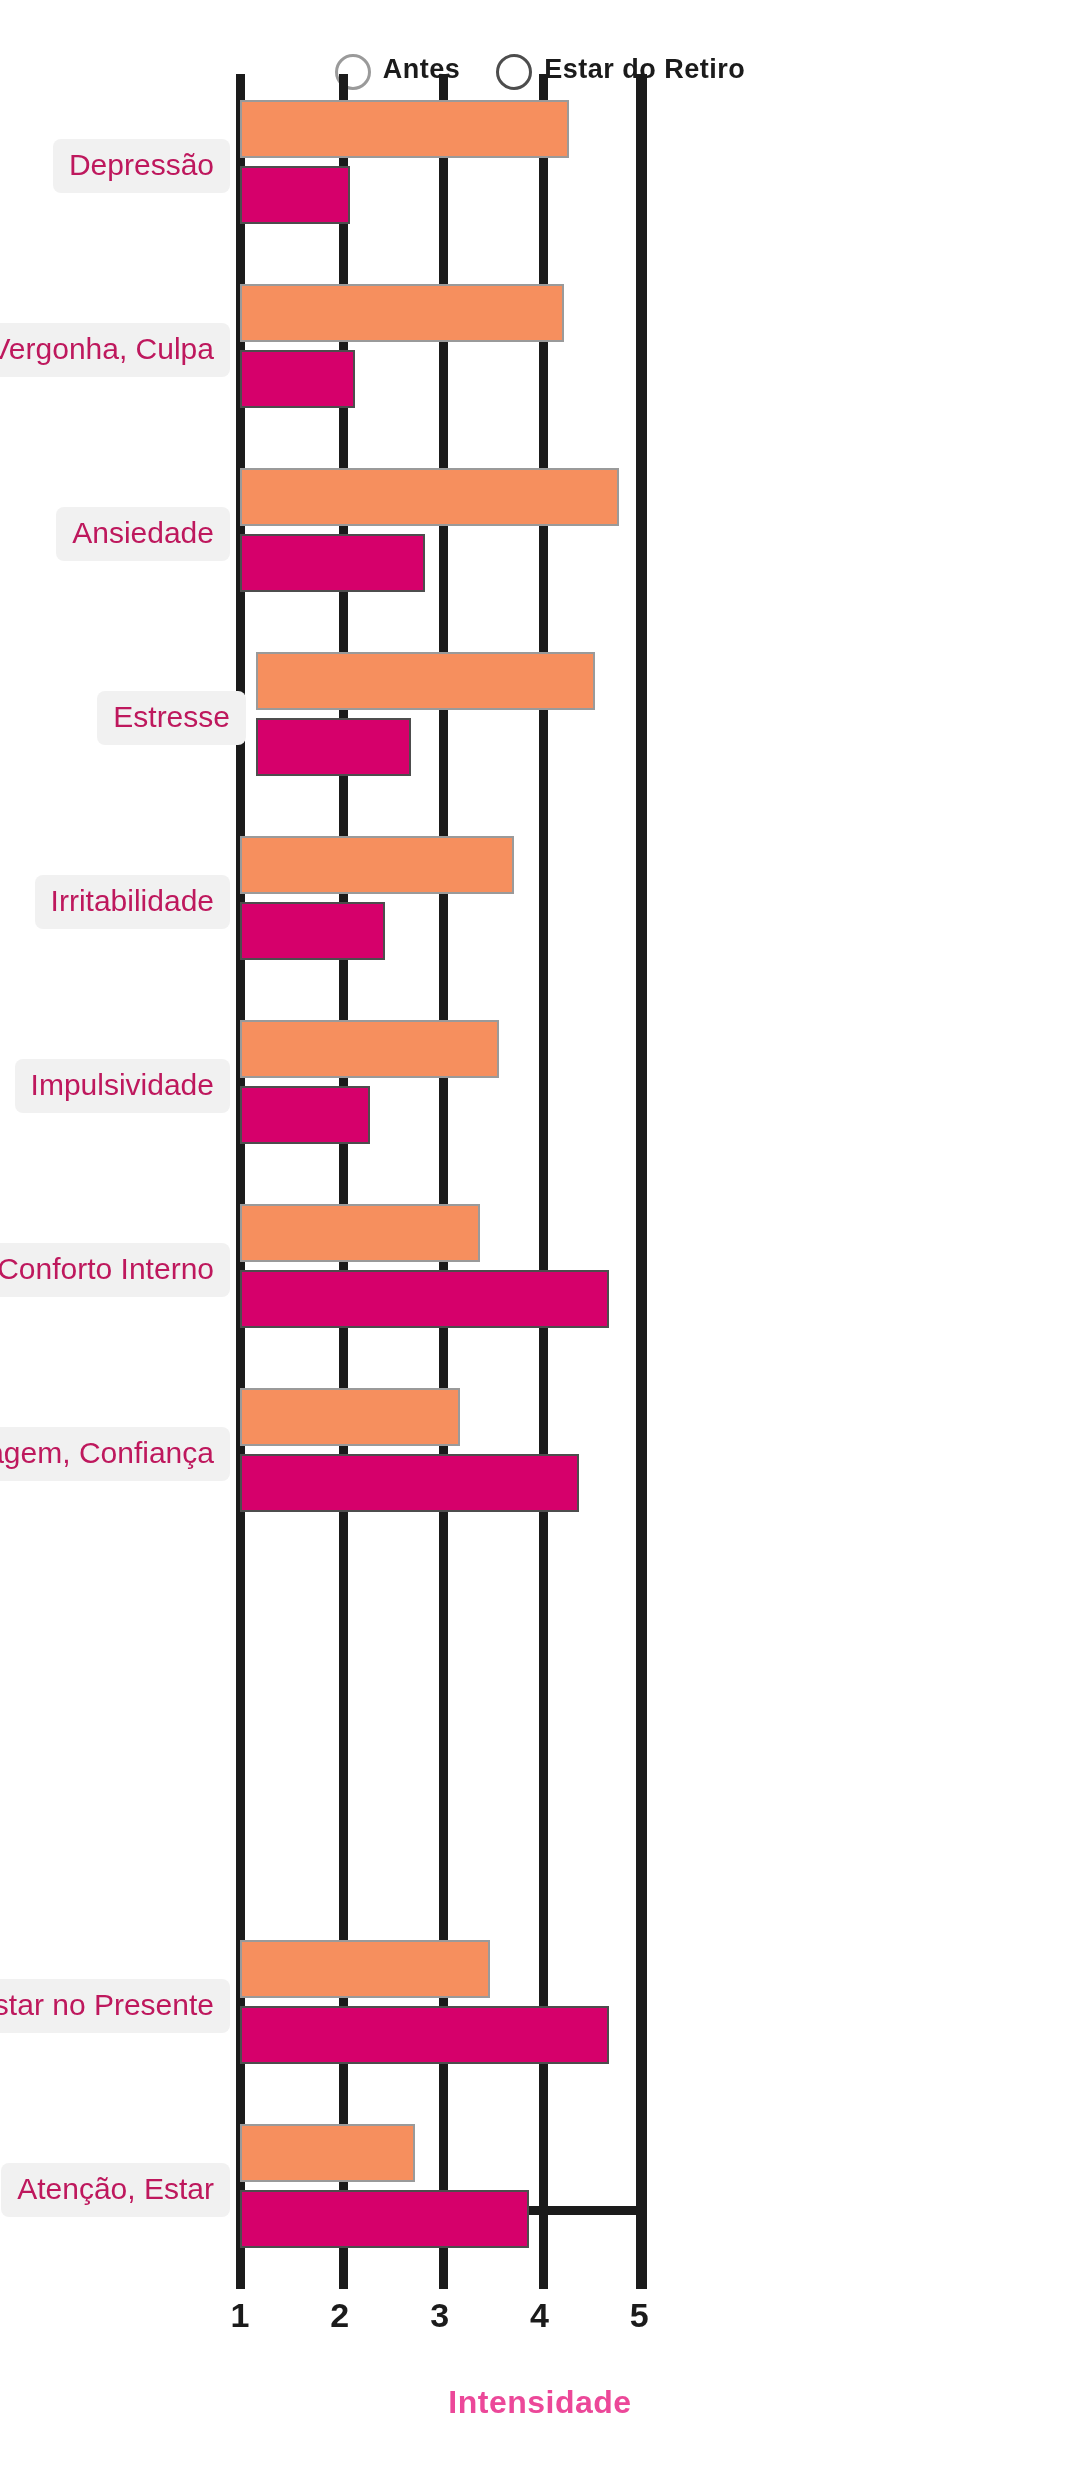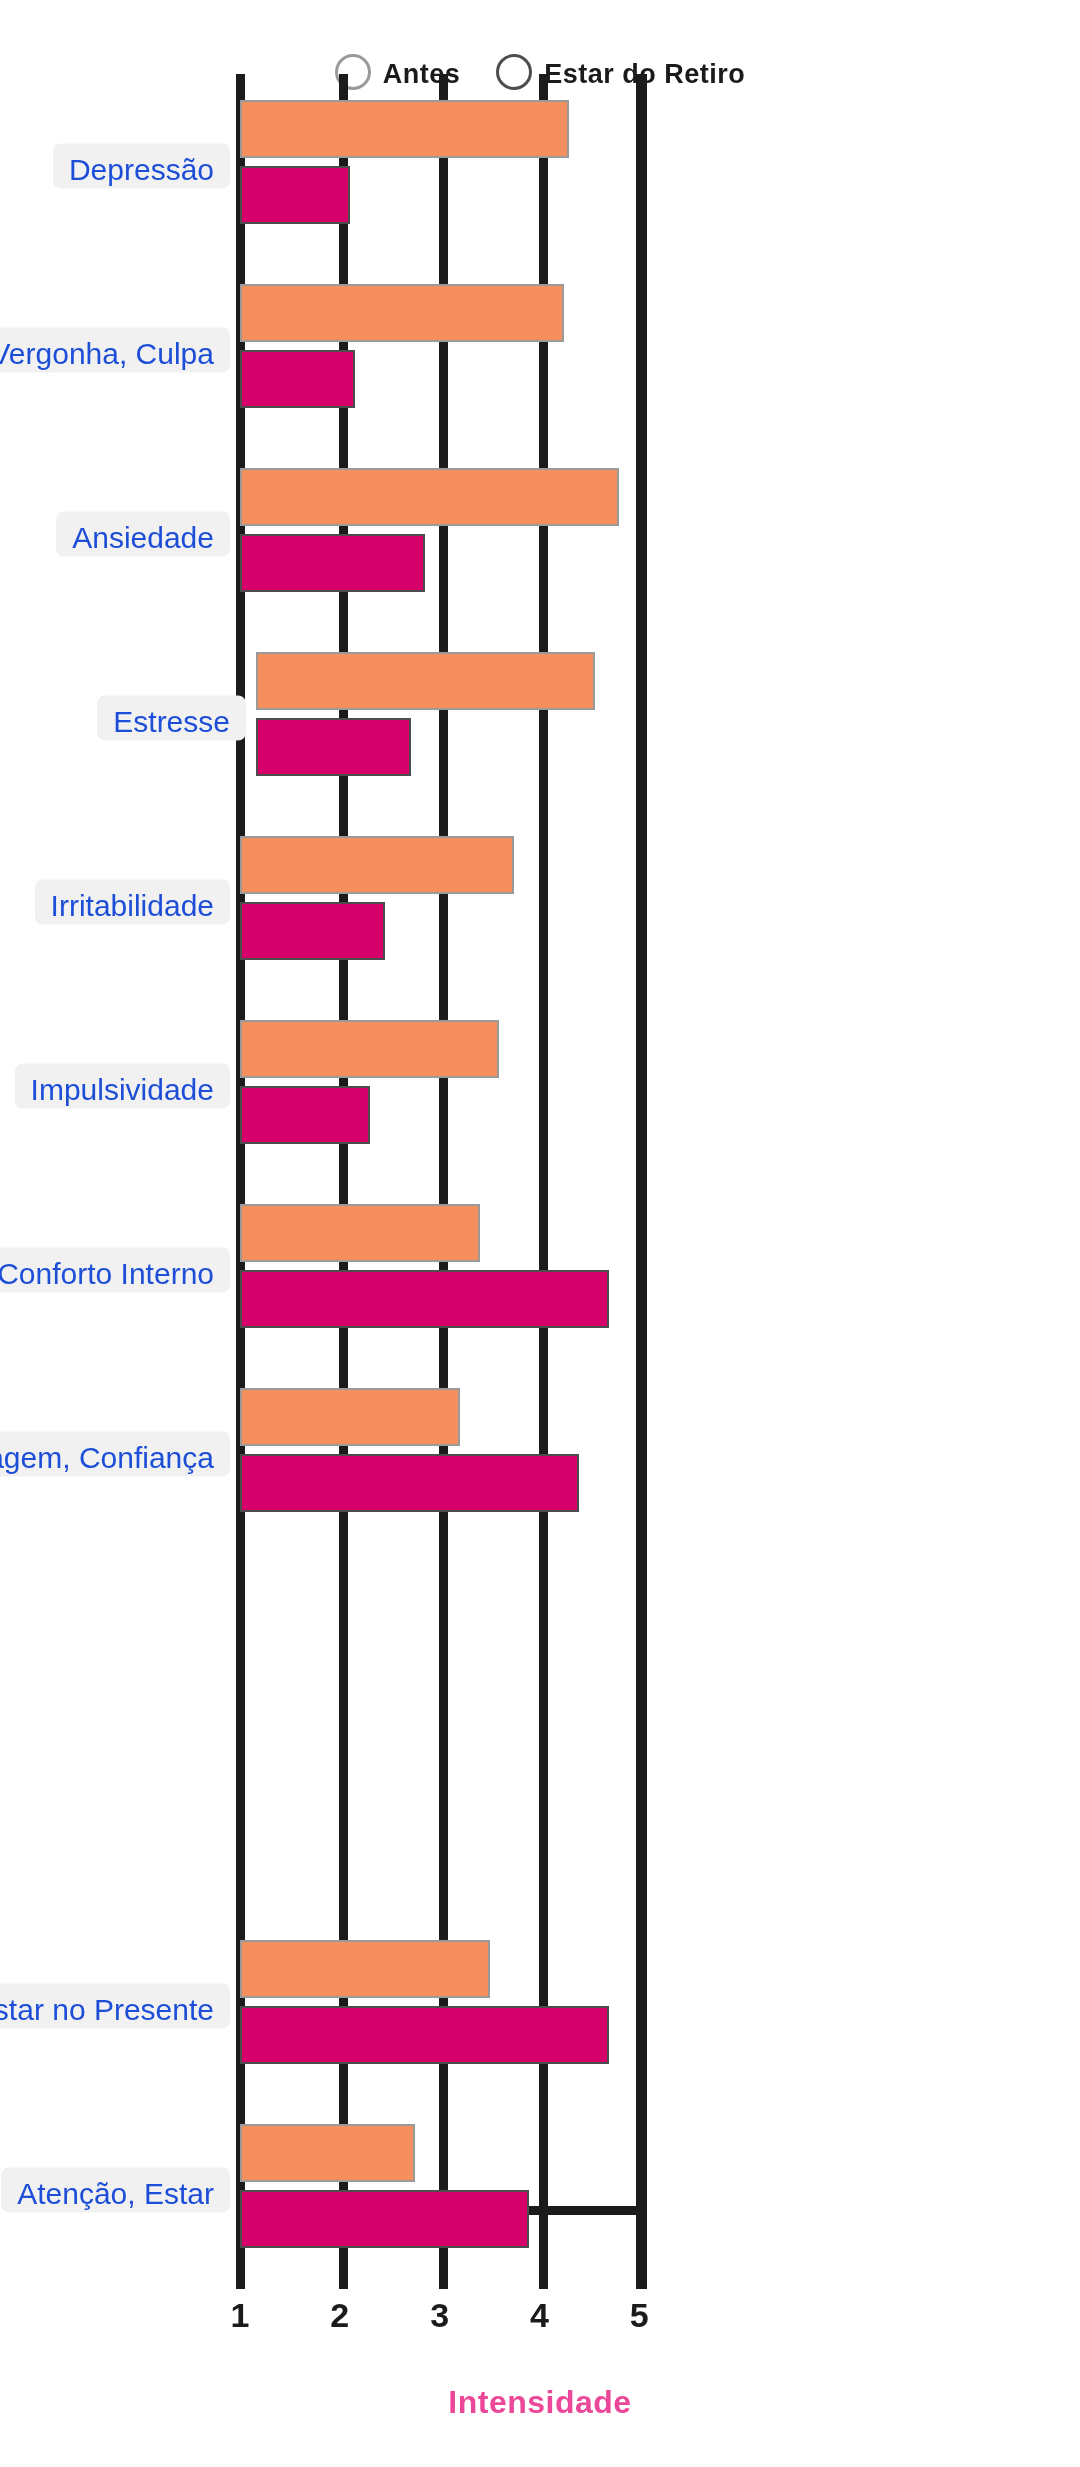--- a/index.html
+++ b/index.html
@@ -22,21 +22,21 @@
     top: 22px;
     width: 1080px;
     height: 52px;
     display: flex;
     align-items: center;
     justify-content: center;
     gap: 36px;
   }
   .legend-entry {
     display: flex;
-    align-items: flex-end;
+    align-items: flex-start;
     gap: 12px;
     margin-top: 48px;
   }
   .legend-swatch {
     width: 36px;
     height: 36px;
     border-radius: 50%;
     border: 3px solid #9a9a9a;
     box-sizing: border-box;
   }
@@ -94,23 +94,23 @@
     width: 1080px;
     height: 184px;
   }
   .row-label {
     position: absolute;
     right: 850px;
     top: 50%;
     transform: translateY(-50%);
     background: #f1f1f1;
     border-radius: 8px;
-    padding: 9px 16px 2px 16px;
+    padding: 9px 16px 11px 16px;
     font-size: 30px;
-    color: #1d4ed8;
+    color: #be185d;
     white-space: nowrap;
     font-weight: 400;
   }
   .bar {
     position: absolute;
     left: 240px;
     height: 58px;
     box-sizing: border-box;
     border: 2px solid rgba(60,60,60,.75);
   }

